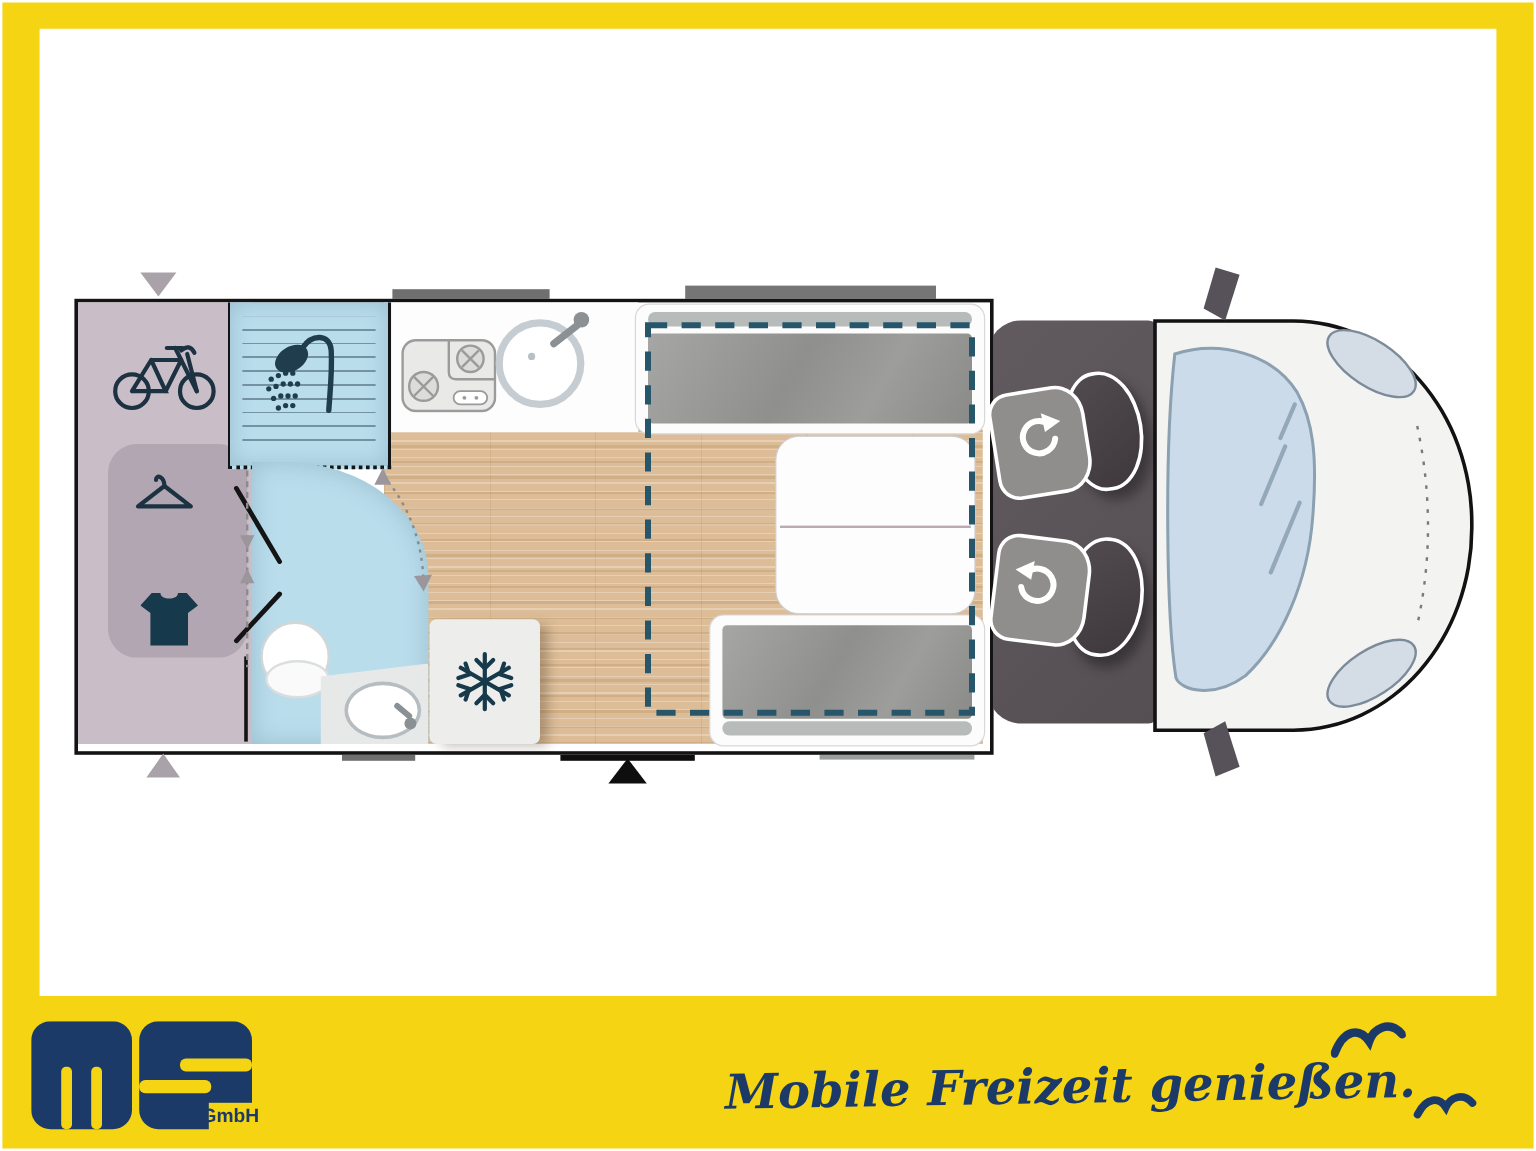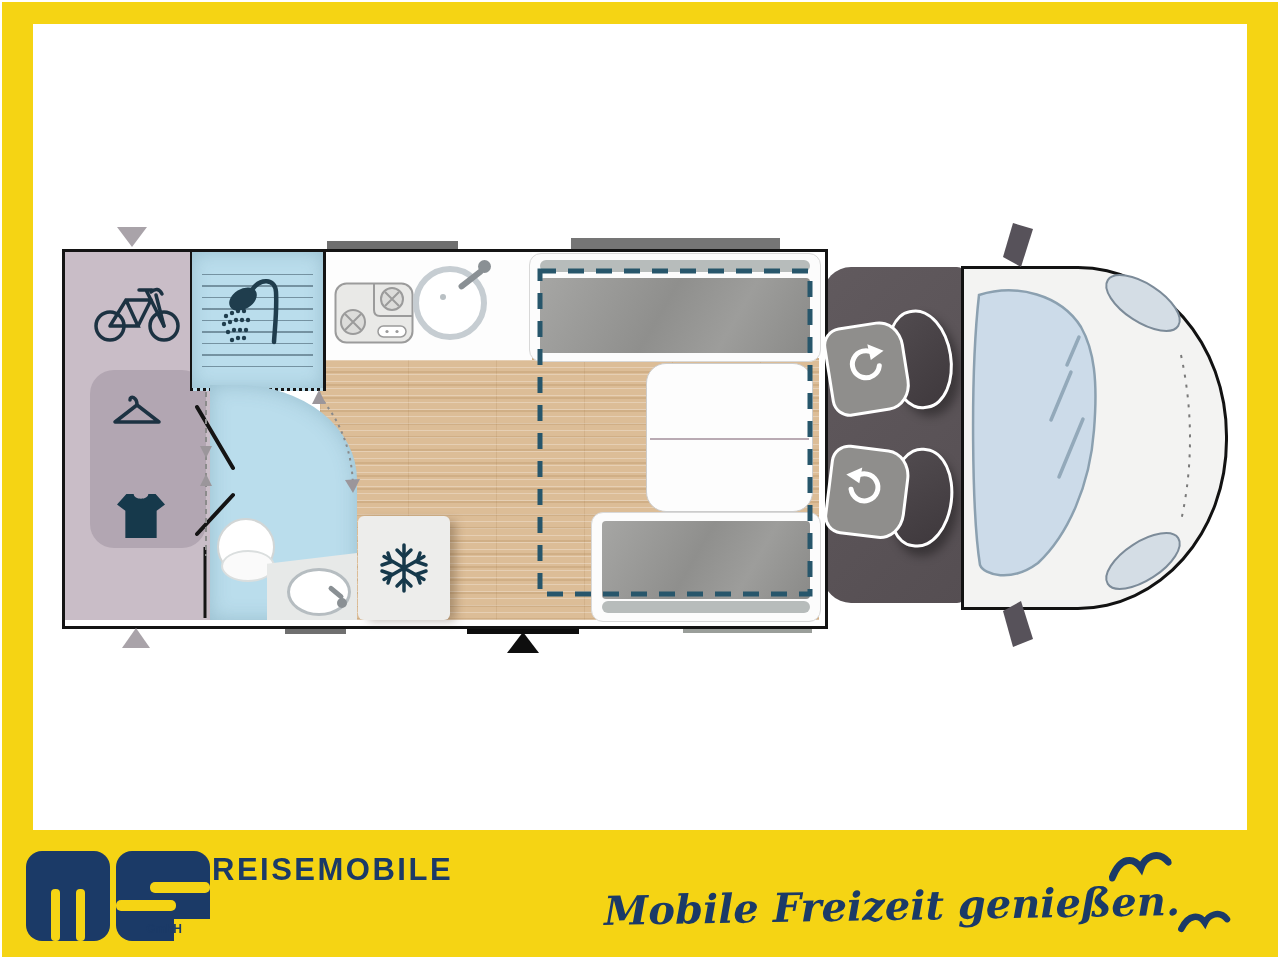--- a/index.html
+++ b/index.html
@@ -8,22 +8,22 @@
   .abs{position:absolute;}
 
   
   .frame{position:absolute;inset:2px;border:solid var(--frame,#F5D414);
          border-width:22px 31px 127px 31px;pointer-events:none;z-index:40;}
 
   
   .footer{position:absolute;left:0;top:830px;width:1280px;height:129px;z-index:50;}
   .brand-word{position:absolute;left:212px;top:22px;color:var(--navy,#1B3A67);
       font-size:31px;font-weight:800;letter-spacing:2.5px;}
-  .gmbh{position:absolute;left:146px;top:92px;color:var(--navy,#1B3A67);
-      font-size:12px;font-weight:700;}
+  .gmbh{position:absolute;left:168px;top:92px;color:var(--navy,#1B3A67);
+      font-size:16px;font-weight:700;}
   .slogan{position:absolute;left:604px;top:52px;color:var(--navy,#1B3A67);
       font-family:"DejaVu Serif",serif;font-style:italic;font-weight:700;
       font-size:40px;transform:rotate(-1deg);white-space:nowrap;}
 
   
   .plan{position:absolute;left:62px;top:249px;width:760px;height:374px;
         border:3px solid var(--wall,#141414);background:#fff;z-index:10;}
   .plan *{position:absolute;}
   .garage{left:0;top:0;width:145px;height:368px;background:var(--garage,#C9BDC7);}
   .garage-inner{left:25px;top:118px;width:116px;height:178px;border-radius:24px;
@@ -274,21 +274,20 @@
     <svg style="position:absolute;left:26px;top:21px;" width="184" height="92" viewBox="0 0 184 92">
       <rect x="0" y="0" width="84" height="90" rx="16" fill="#1B3A67"></rect>
       <rect x="25" y="38" width="9" height="52" rx="4" fill="#F5D414"></rect>
       <rect x="50" y="38" width="9" height="52" rx="4" fill="#F5D414"></rect>
       <rect x="90" y="0" width="94" height="90" rx="16" fill="#1B3A67"></rect>
       <rect x="124" y="31" width="60" height="11" rx="5" fill="#F5D414"></rect>
       <rect x="90" y="49" width="60" height="11" rx="5" fill="#F5D414"></rect>
       <rect x="148" y="68" width="36" height="24" fill="#F5D414"></rect>
     </svg>
     <div class="gmbh">GmbH</div>
-    <div class="brand-word">REISEMOBILE</div>
     <div class="slogan">Mobile Freizeit genießen.</div>
     <svg style="position:absolute;left:1108px;top:18px;transform:rotate(-8deg);" width="64" height="40" viewBox="0 0 64 40">
       <path d="M3,26 C14,6 27,8 33,20 C38,10 52,4 61,18" fill="none" stroke="#1B3A67" stroke-width="7" stroke-linecap="round"></path>
     </svg>
     <svg style="position:absolute;left:1176px;top:76px;transform:rotate(-5deg);" width="56" height="32" viewBox="0 0 64 40">
       <path d="M3,26 C14,8 27,10 33,21 C38,12 52,6 61,19" fill="none" stroke="#1B3A67" stroke-width="8" stroke-linecap="round"></path>
     </svg>
   </div>
 
 </div>

